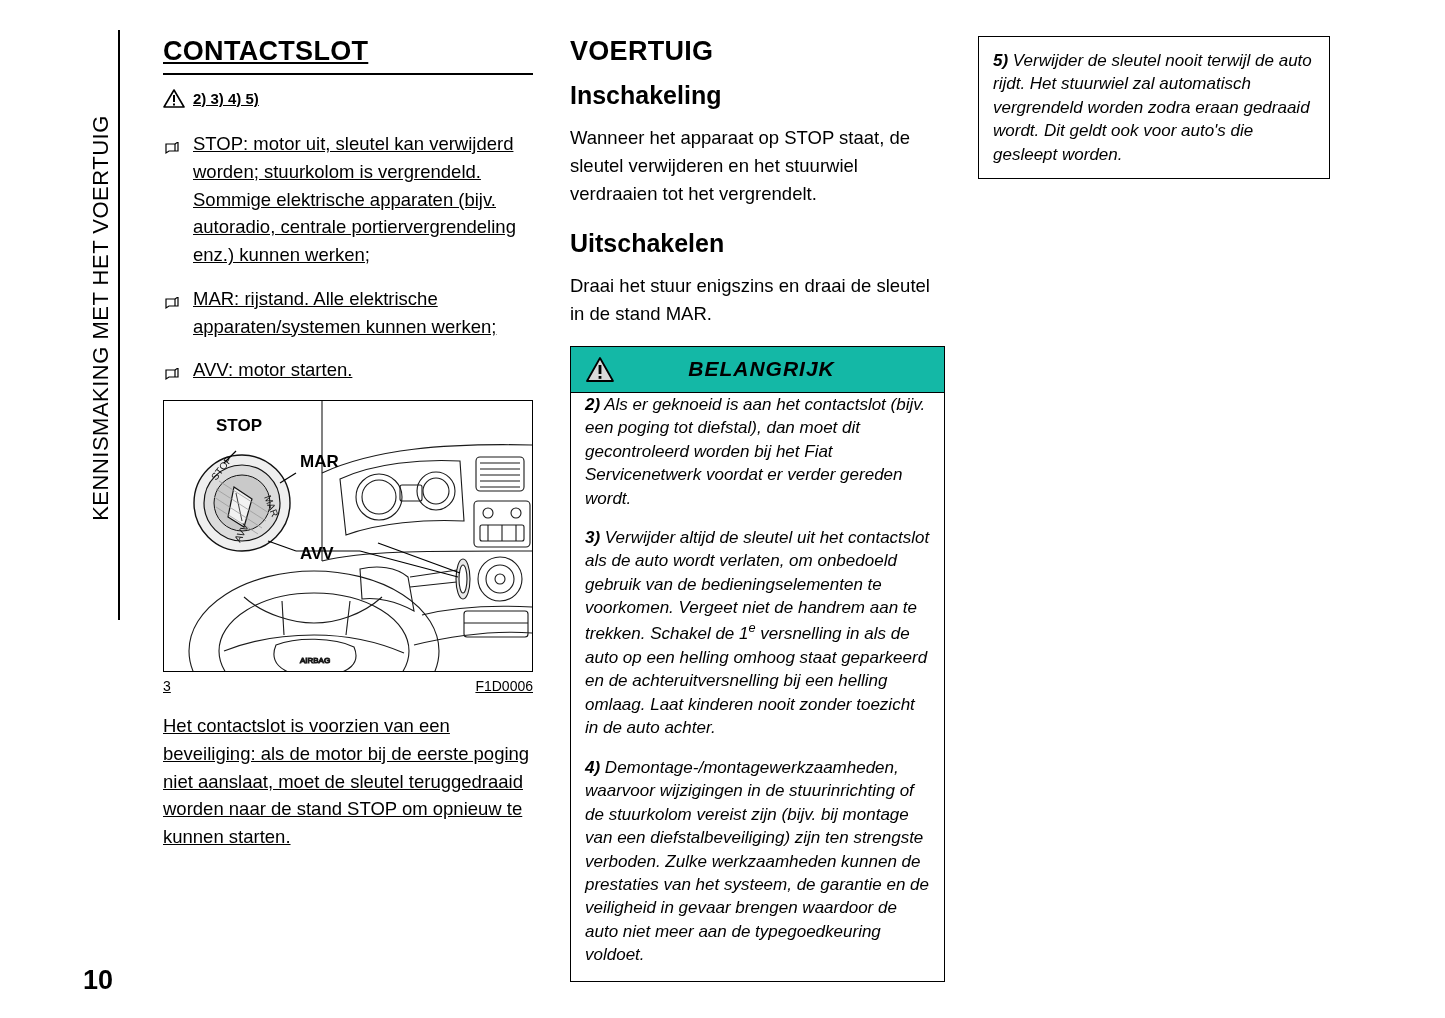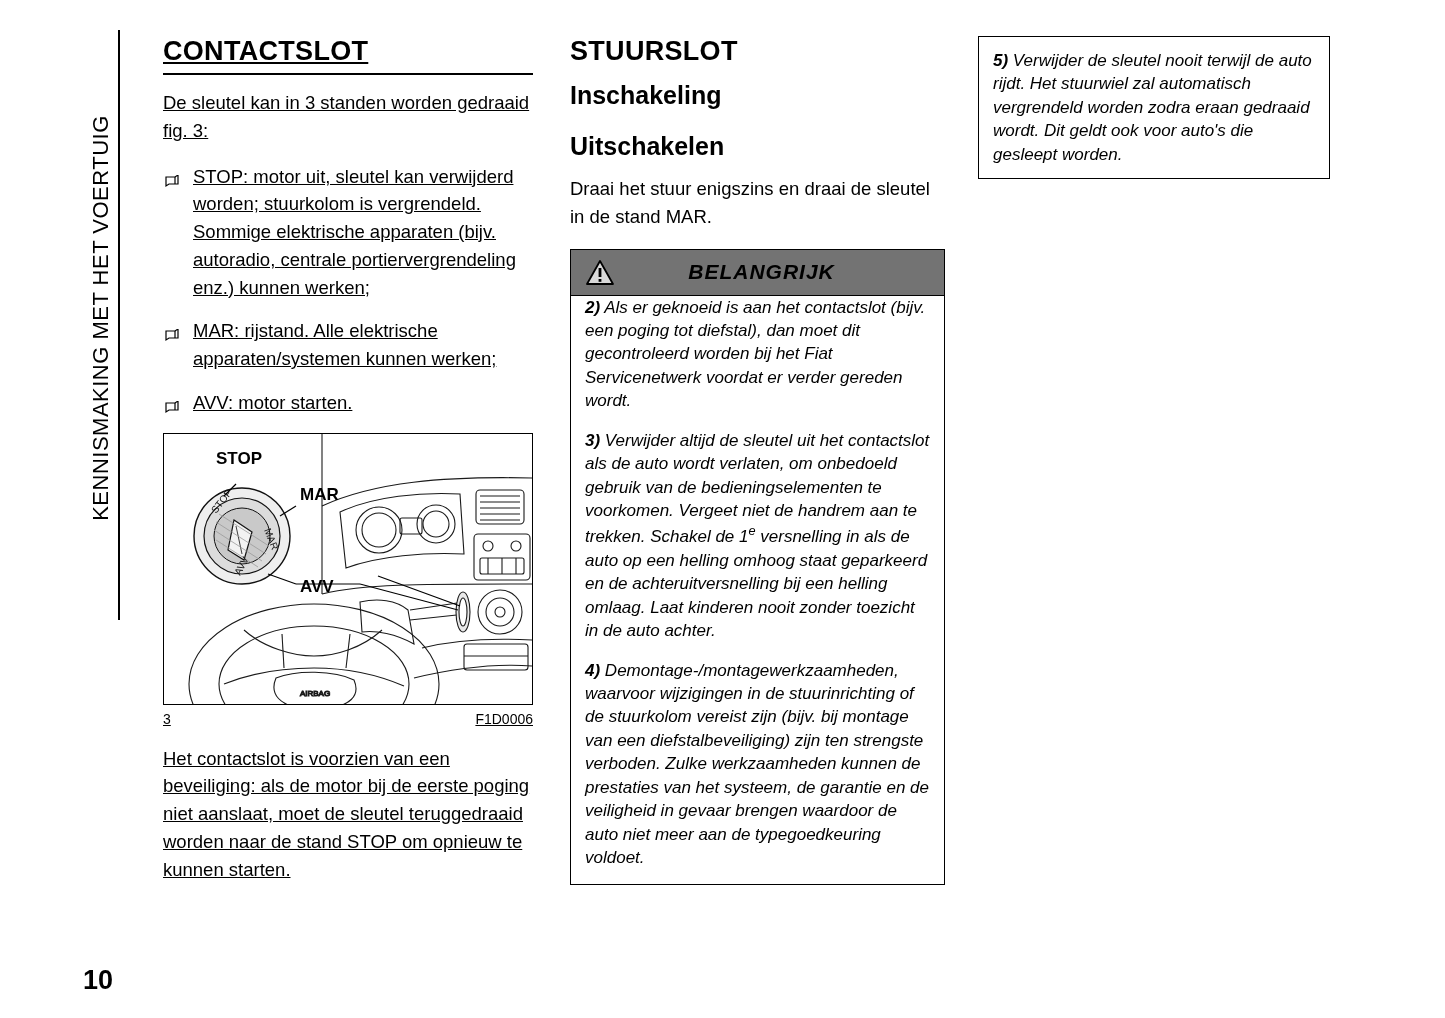--- a/index.html
+++ b/index.html
@@ -119,21 +119,21 @@
     display: flex;
     justify-content: space-between;
     font-size: 14px;
     margin-top: 6px;
     margin-bottom: 18px;
   }
 
   
   .imp-header {
     height: 46px;
-    background: #737373;
+    background: #14b8a6;
     display: flex;
     align-items: center;
     border: 1.5px solid #000;
     border-bottom: none;
     box-sizing: border-box;
   }
   .imp-header .icon-wrap {
     width: 58px;
     display: flex;
     justify-content: center;
@@ -185,22 +185,31 @@
 <div class="page">
 
   <div class="side-tab">
     <div class="side-tab-text">KENNISMAKING MET HET VOERTUIG</div>
   </div>
 
   <div class="col1">
     <h1 class="sec-title">CONTACTSLOT</h1>
     <div class="rule"></div>
 
-
-    <p class="body">De sleutel kan in 3 standen worden gedraaid fig. 3:</p>
+    <div class="warn-line">
+      <span class="tri">
+        <svg width="22" height="19" viewBox="0 0 22 19">
+          <polygon points="11,1 21,18 1,18" fill="#ffffff" stroke="#000000" stroke-width="1.6" stroke-linejoin="round"></polygon>
+          <rect x="10" y="6" width="2" height="7" fill="#000000"></rect>
+          <rect x="10" y="14.5" width="2" height="2" fill="#000000"></rect>
+        </svg>
+      </span>
+      <span class="warn-refs">2) 3) 4) 5)</span>
+    </div>
+
 
     <div class="bullet">
       <span class="glyph">
         <svg width="14" height="13" viewBox="0 0 14 13">
           <polygon points="1,2 10,2 13,0 13,9 4,9 1,11" fill="#ffffff" stroke="#000000" stroke-width="1.2"></polygon>
           <line x1="10" y1="2" x2="10" y2="9" stroke="#000000" stroke-width="1.2"></line>
         </svg>
       </span>
       <span>STOP: motor uit, sleutel kan verwijderd worden; stuurkolom is vergrendeld. Sommige elektrische apparaten (bijv. autoradio, centrale portiervergrendeling enz.) kunnen werken;</span>
     </div>
@@ -326,22 +335,23 @@
 
     <div class="fig-caption-row">
       <span>3</span>
       <span>F1D0006</span>
     </div>
 
     <p class="body">Het contactslot is voorzien van een beveiliging: als de motor bij de eerste poging niet aanslaat, moet de sleutel teruggedraaid worden naar de stand STOP om opnieuw te kunnen starten.</p>
   </div>
 
   <div class="col2">
-    <h1 class="sec-title">STUURSLOT</h1>
+    <h1 class="sec-title">VOERTUIG</h1>
     <h2 class="sub" style="margin-top:14px;">Inschakeling</h2>
+    <p class="body">Wanneer het apparaat op STOP staat, de sleutel verwijderen en het stuurwiel verdraaien tot het vergrendelt.</p>
     <h2 class="sub">Uitschakelen</h2>
     <p class="body">Draai het stuur enigszins en draai de sleutel in de stand MAR.</p>
 
     <div class="imp-header">
       <span class="icon-wrap">
         <svg width="30" height="27" viewBox="0 0 30 27">
           <polygon points="15,2 28,25 2,25" fill="#d9d9d9" stroke="#000000" stroke-width="1.8" stroke-linejoin="round"></polygon>
           <rect x="13.6" y="9" width="2.8" height="9" fill="#000000"></rect>
           <rect x="13.6" y="20" width="2.8" height="2.8" fill="#000000"></rect>
         </svg>

